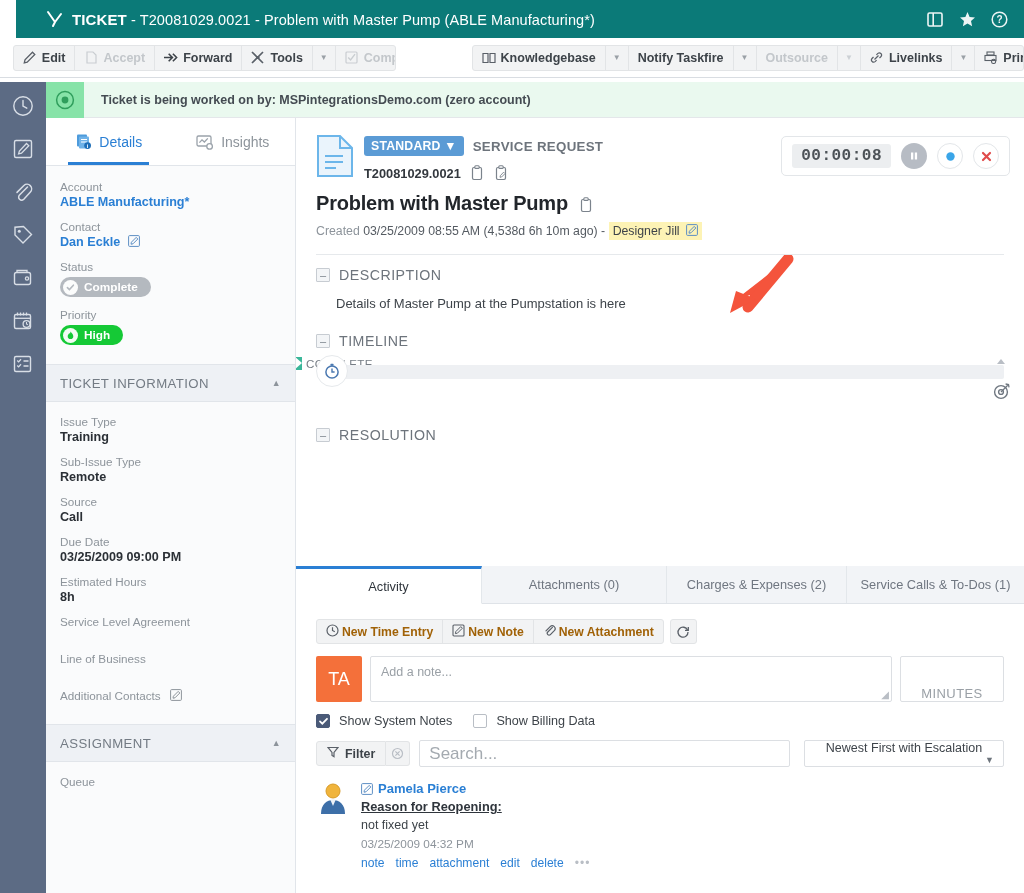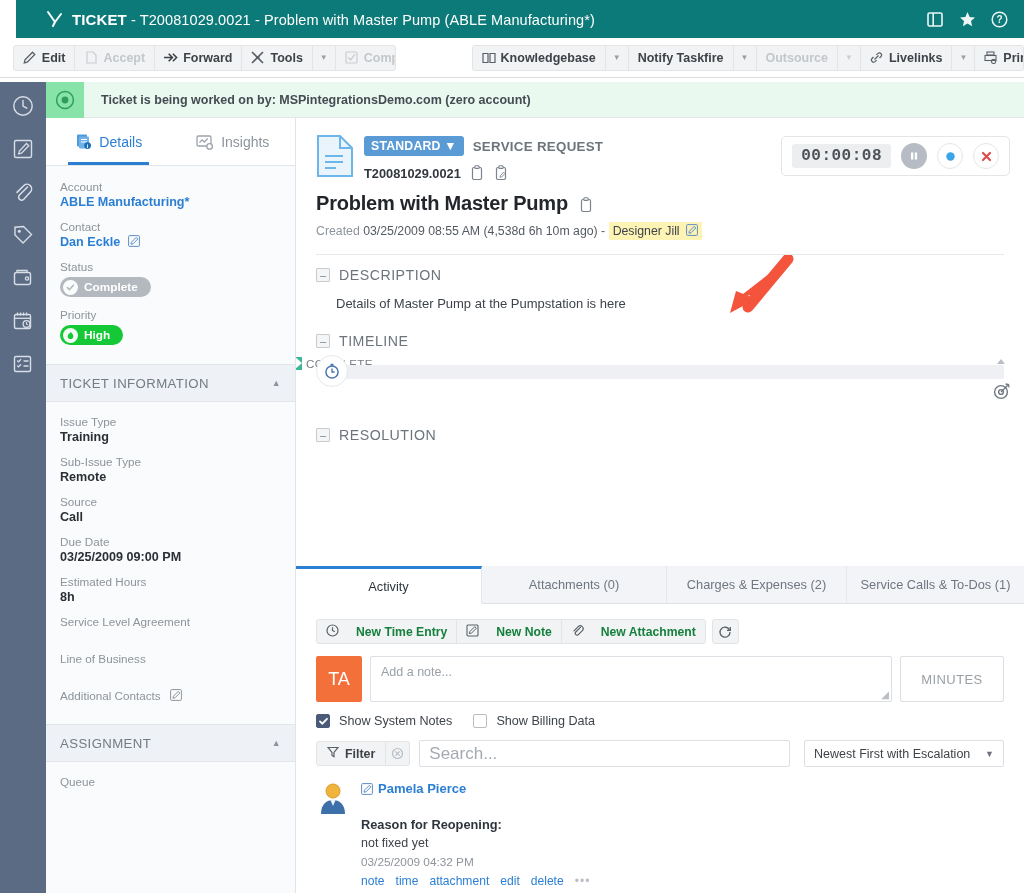--- a/index.html
+++ b/index.html
@@ -146,47 +146,47 @@
   .atabs { position: absolute; left: 0; top: 448px; width: 728px; height: 38px; display: flex; border-bottom: 1px solid #dfe3e8; background: #f7f8fa; }
   .atab { display:flex; align-items:center; justify-content:center; font-size: 12.8px; color: #6f7680; background: #f2f4f7; border-right: 1px solid #e3e7eb; cursor: pointer;}
   .atab.active { background: #fff; color: #2f353c; border-top: 3px solid #2a7fd4; border-bottom: 1px solid #fff; margin-bottom: -1px; }
   .atab.w1 { width: 186px; }
   .atab.w2 { width: 185px; }
   .atab.w3 { width: 180px; }
   .atab.w4 { width: 177px; border-right: none;}
 
   .actions { position: absolute; left: 0; top: 486px; width: 728px; padding: 15px 20px 0 20px;}
   .agrp { display: inline-flex; align-items: center; background: #f2f3f4; border: 1px solid #e2e4e6; border-radius: 3px; height: 25px; overflow: hidden;}
-  .abtn { display: flex; align-items: center; gap: 17px; padding: 0 9px; height: 23px; font-size: 12.2px; font-weight: bold; color: #15803d; border-right: 1px solid #e2e4e6; cursor:pointer;}
+  .abtn { display: flex; align-items: center; gap: 3px; padding: 0 9px; height: 23px; font-size: 12.2px; font-weight: bold; color: #a16207; border-right: 1px solid #e2e4e6; cursor:pointer;}
   .abtn:last-child { border-right: none; }
   .refreshbtn { display:inline-flex; align-items:center; justify-content:center; width: 27px; height: 25px; background: #f2f3f4; border: 1px solid #e2e4e6; border-radius: 3px; margin-left: 6px; vertical-align: top; cursor:pointer;}
 
   .noterow { display: flex; align-items: flex-start; gap: 8px; margin-top: 12px; }
   .avatarbox { width: 46px; height: 46px; background: #f4703a; color: #fff; display:flex; align-items:center; justify-content:center; font-size: 18px; border-radius: 2px; flex: 0 0 auto;}
   .notearea { flex: 1 1 auto; height: 46px; border: 1px solid #dcdfe3; border-radius: 2px; padding: 8px 10px; font-size: 12.5px; color: #9aa0a6; position: relative; background:#fff;}
   .resizer { position: absolute; right: 2px; bottom: 1px; color: #b9bec5; font-size: 10px; }
-  .minutesbox { width: 104px; height: 46px; border: 1px solid #dcdfe3; border-radius: 2px; display:flex; align-items:center; justify-content:center; font-size: 13px; color: #9aa0a6; letter-spacing: .4px; flex: 0 0 auto;}
+  .minutesbox { width: 104px; height: 46px; border: 1px solid #dcdfe3; border-radius: 2px; display:flex; align-items:flex-end; justify-content:center; font-size: 13px; color: #9aa0a6; letter-spacing: .4px; flex: 0 0 auto;}
 
   .checkrow { display: flex; align-items: center; gap: 9px; margin-top: 12px; }
   .cb { width: 14px; height: 14px; border: 1px solid #b9bec5; border-radius: 2px; background: #fff; display:flex; align-items:center; justify-content:center; cursor:pointer;}
   .cb.on { background: #4a5a78; border-color: #4a5a78; }
   .cblabel { font-size: 12.6px; color: #3e444a; margin-right: 12px;}
 
   .filterrow { display: flex; align-items: center; gap: 0; margin-top: 12px; }
   .filterbtn { display: flex; align-items: center; gap: 6px; background: #f2f3f4; border: 1px solid #e2e4e6; border-radius: 3px 0 0 3px; height: 25px; padding: 0 10px; font-size: 12.4px; font-weight: bold; color: #3d4349; cursor:pointer;}
   .filterclear { width: 24px; height: 25px; background: #f2f3f4; border: 1px solid #e2e4e6; border-left: none; border-radius: 0 3px 3px 0; display:flex; align-items:center; justify-content:center; cursor:pointer;}
   .searchbox { flex: 1 1 auto; height: 27px; margin-left: 9px; border: 1px solid #dcdfe3; border-radius: 2px; padding: 0 9px; display:flex; align-items:center; font-size: 17px; color: #a4aab0; background:#fff;}
-  .sortsel { width: 200px; height: 27px; margin-left: 14px; border: 1px solid #dcdfe3; border-radius: 2px; padding: 0 9px; display:flex; align-items:center; font-size: 12.5px; color: #3e444a; background:#fff; cursor:pointer;}
+  .sortsel { width: 200px; height: 27px; margin-left: 14px; border: 1px solid #dcdfe3; border-radius: 2px; padding: 0 9px; display:flex; align-items:center; font-size: 12.5px; color: #3e444a; background:#fff; cursor:pointer;flex-direction:column;}
   .sortsel .cv { margin-left: auto; color: #6d747c; font-size: 9px; }
 
   .entry { display: flex; gap: 11px; margin-top: 14px; }
   .entry-av { width: 34px; height: 34px; flex: 0 0 auto; }
   .entry-body { flex: 1 1 auto; }
   .entry-name { font-size: 13px; font-weight: bold; color: #2a7fd4; display:flex; align-items:center; gap:5px; cursor:pointer;}
-  .entry-sub { font-size: 12.8px; font-weight: bold; color: #2f353c; margin-top: 21px;}
+  .entry-sub { font-size: 12.8px; font-weight: bold; color: #2f353c; margin-top: 3px; text-decoration: underline;}
   .entry-txt { font-size: 12.5px; color: #3e444a; margin-top: 4px;}
   .entry-date { font-size: 11.8px; color: #8d949b; margin-top: 5px;}
   .entry-links { display: flex; gap: 11px; margin-top: 5px; font-size: 12.1px; color: #2a7fd4; align-items:center;}
   .entry-links span { cursor: pointer; }
   .dots { color: #b9bec5; letter-spacing: 1px; }
 
   
   .arrow { position: absolute; left: 710px; top: 255px; width: 90px; height: 70px; pointer-events: none; }
 </style>
 </head>

